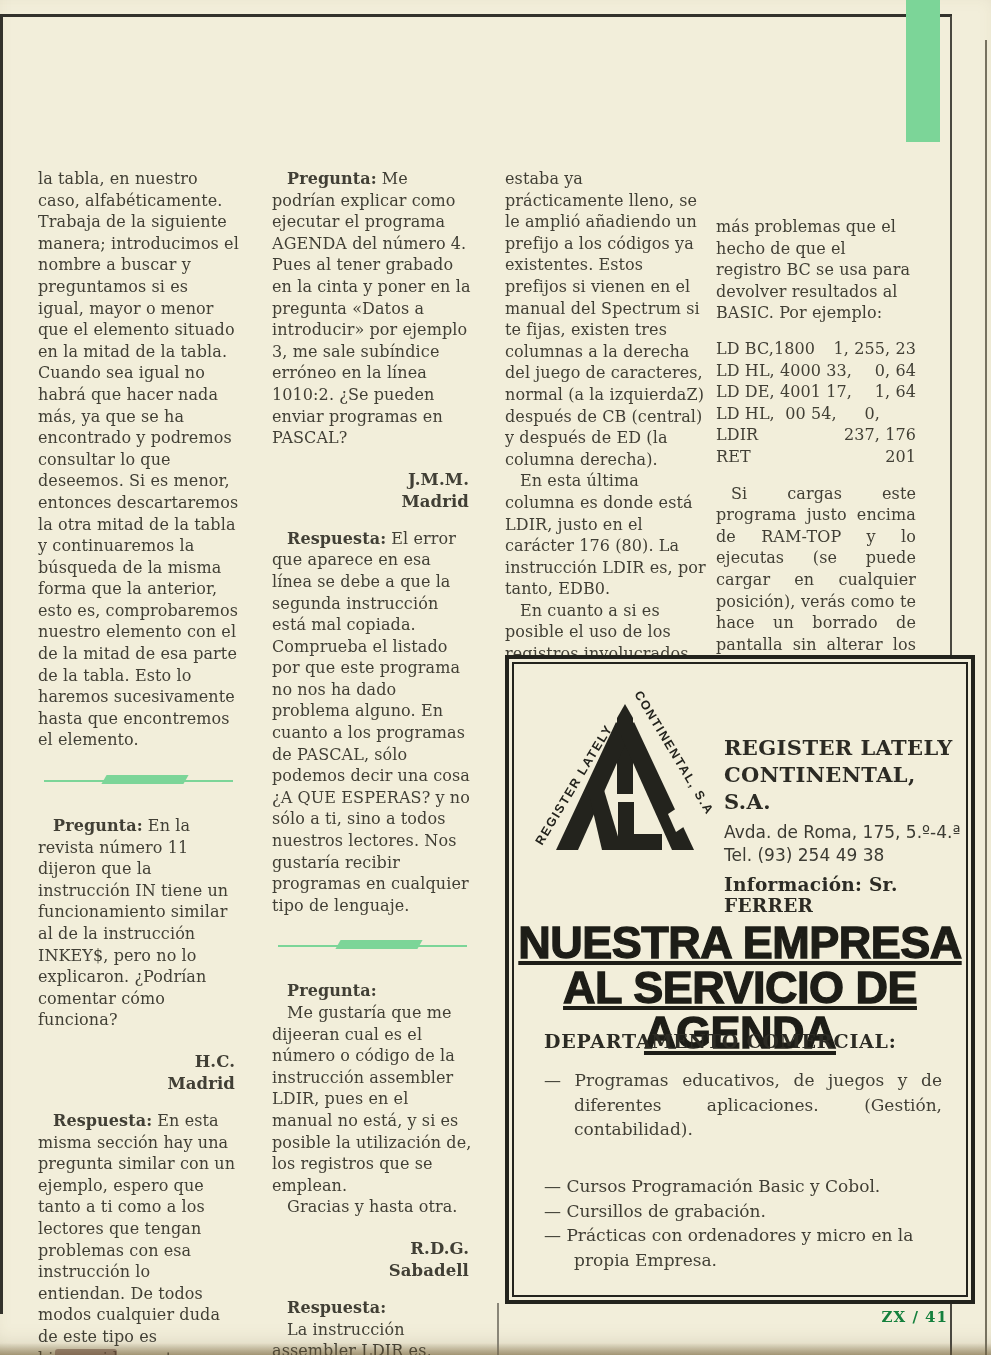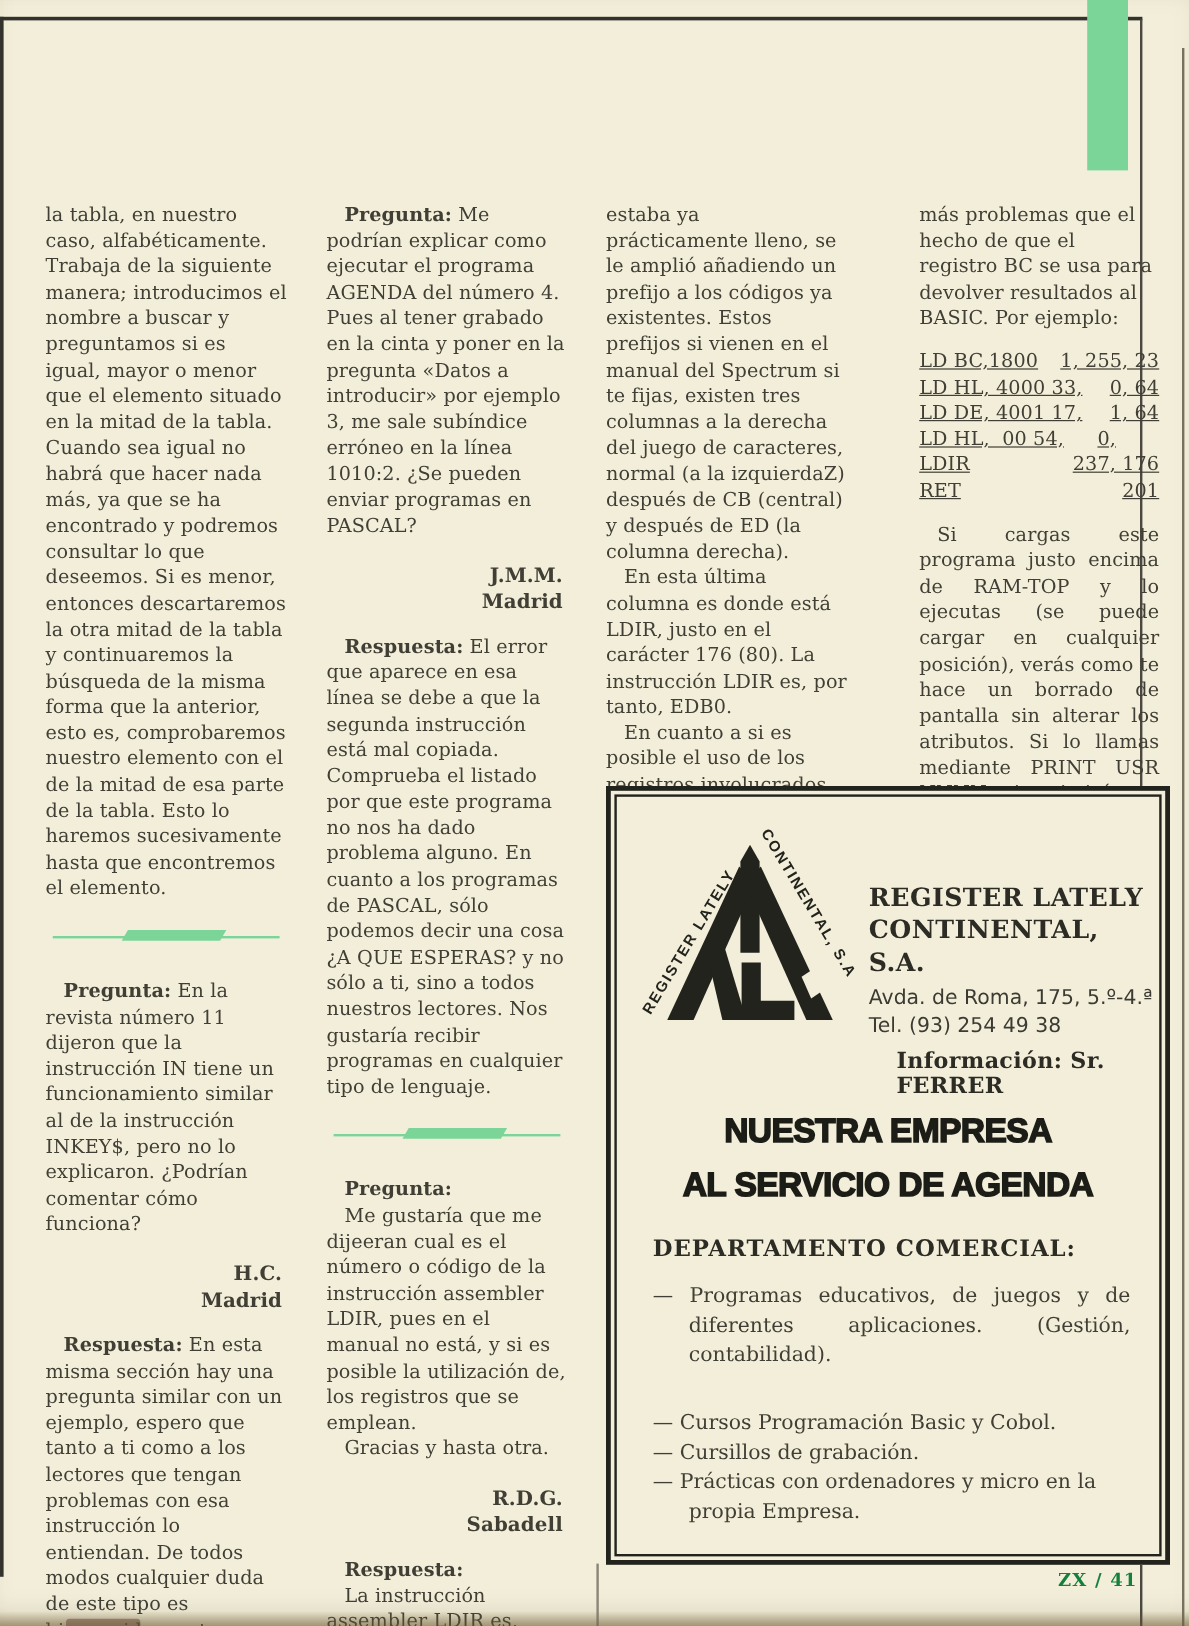--- a/index.html
+++ b/index.html
@@ -19,50 +19,50 @@
   .edge-line  { position:absolute; left:985px; top:40px; width:2px; height:1315px; background:#76715f; }
   .fold-line  { position:absolute; left:497px; top:1303px; width:2px; height:52px; background:#8a8678; }
   .green-bar  { position:absolute; left:906px; top:0; width:34px; height:142px; background:var(--green,#7cd598); }
   .bottom-shade { position:absolute; left:0; right:0; bottom:0; height:12px;
     background:linear-gradient(rgba(140,118,70,0), rgba(110,90,50,.45)); }
   .smudge { position:absolute; left:55px; bottom:0; width:62px; height:6px;
     background:#6a4a3a; opacity:.55; border-radius:3px 3px 0 0; }
 
   
   .col { position:absolute; top:168px; width:201px; font-size:16px; line-height:21.6px; letter-spacing:.1px; }
-  .col1 { left:38px; } .col2 { left:272px; } .col3 { left:505px; } .col4 { left:766px; width:200px; }
+  .col1 { left:38px; } .col2 { left:272px; } .col3 { left:505px; } .col4 { left:716px; width:200px;margin-top:48px; }
   p.para { margin:0; }
   .qa, .indent { text-indent:15px; }
   b.lead { font-weight:bold; }
   .justify { text-align:justify; }
   .sig { text-align:right; font-weight:bold; font-size:16.5px; line-height:22px; padding-right:4px; margin:20px 0 15px; }
   .divider { position:relative; height:10px; margin:24px 6px 30px; }
   .divider-line { position:absolute; left:0; right:0; top:5px; height:2px; background:var(--green,#7cd598); }
   .divider-accent { position:absolute; left:60px; top:0; width:82px; height:9px;
     background:var(--green,#7cd598); transform:skewX(-30deg); }
 
   
-  .code { margin:14px 0 15px;text-decoration:underline; }
+  .code { margin:14px 0 15px; }
   .code-line { display:flex; justify-content:space-between; white-space:pre; line-height:21.6px; }
   .code-line .cr { text-align:right; }
   .code-line.short-right .cr { padding-right:36px; }
 
   
   .ad { position:absolute; left:505px; top:655px; width:470px; height:649px;
     border:4px solid #23231d; box-sizing:border-box; background:var(--paper,#f2eeda); }
   .ad-inner { position:absolute; inset:3px; border:2px solid #23231d; }
   .logo { position:absolute; left:16px; top:18px; width:190px; height:205px; }
   .company { position:absolute; left:210px; top:70px; width:245px; }
   .co-name { font-weight:bold; font-size:21px; line-height:27px; letter-spacing:.4px; color:#2c2b24; }
   .co-addr { font-family:"DejaVu Sans","Liberation Sans",sans-serif; font-size:17px; line-height:23px; color:#3c3b33; }
   .co-addr.first { margin-top:6px; }
-  .co-contact { font-weight:bold; font-size:18.5px; margin-top:7px; color:#2c2b24; letter-spacing:.3px;margin-left:23px; }
+  .co-contact { font-weight:bold; font-size:18.5px; margin-top:7px; color:#2c2b24; letter-spacing:.3px; }
   .headline { position:absolute; left:0; right:0; top:256px; text-align:center;
     font-family:"Liberation Sans","DejaVu Sans",sans-serif; font-weight:bold;
-    font-size:28px; line-height:45px; letter-spacing:-.5px; color:#1d1d17;
+    font-size:45px; line-height:45px; letter-spacing:-.5px; color:#1d1d17;text-decoration:underline;
     -webkit-text-stroke:1.3px #1d1d17; }
   .dept { position:absolute; left:30px; right:24px; }
   .dept h3 { margin:0 0 16px; font-size:19px; font-weight:bold; letter-spacing:.8px; color:#2c2b24; }
   .dept-com { top:366px; }
   .dept-est { top:510px; }
   .bullet { margin:0; padding-left:30px; text-indent:-30px; font-size:17px; line-height:24.5px; }
   .page-num { position:absolute; top:1308px; left:848px; width:100px; text-align:right;
     font-weight:bold; font-size:15px; letter-spacing:1px; color:#15803d; }
 </style>
 </head>

